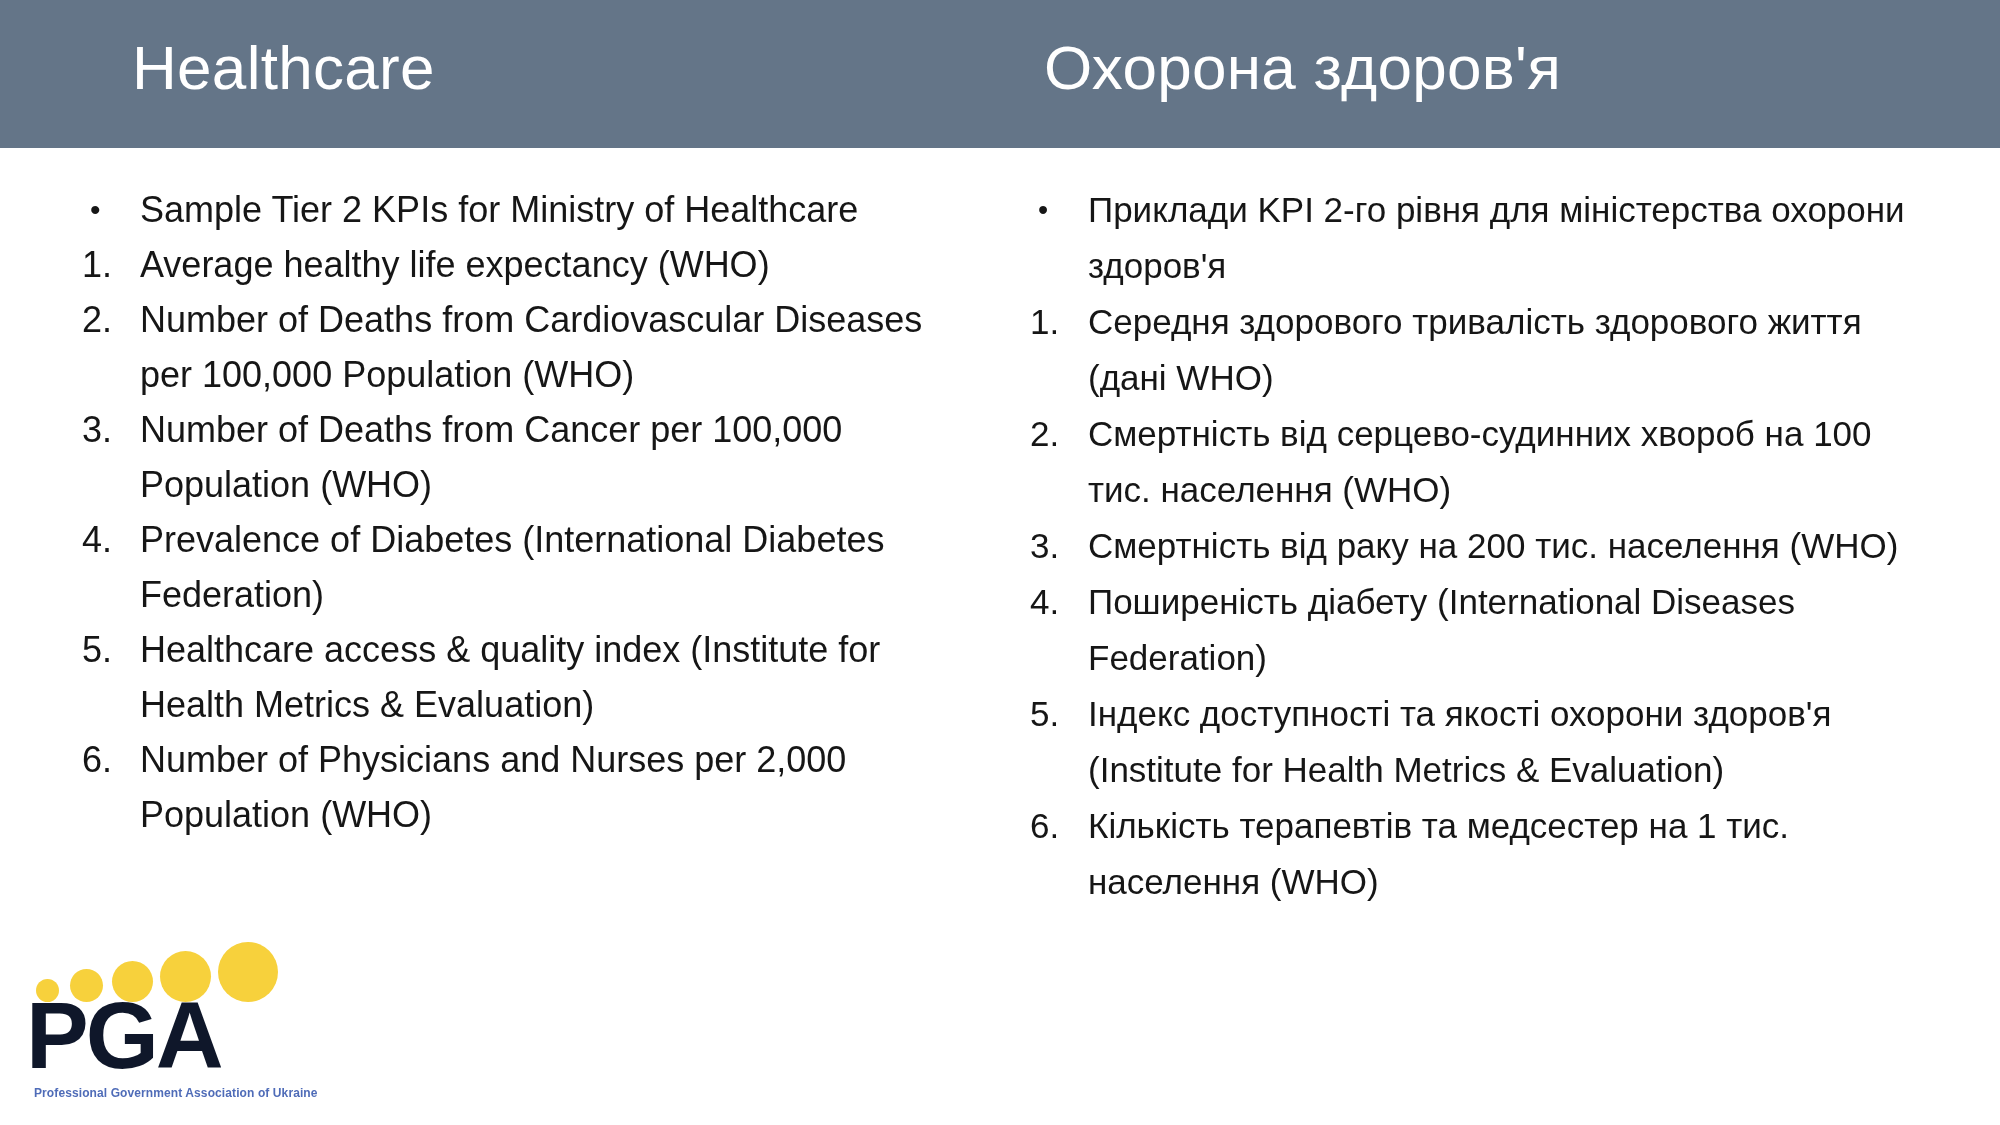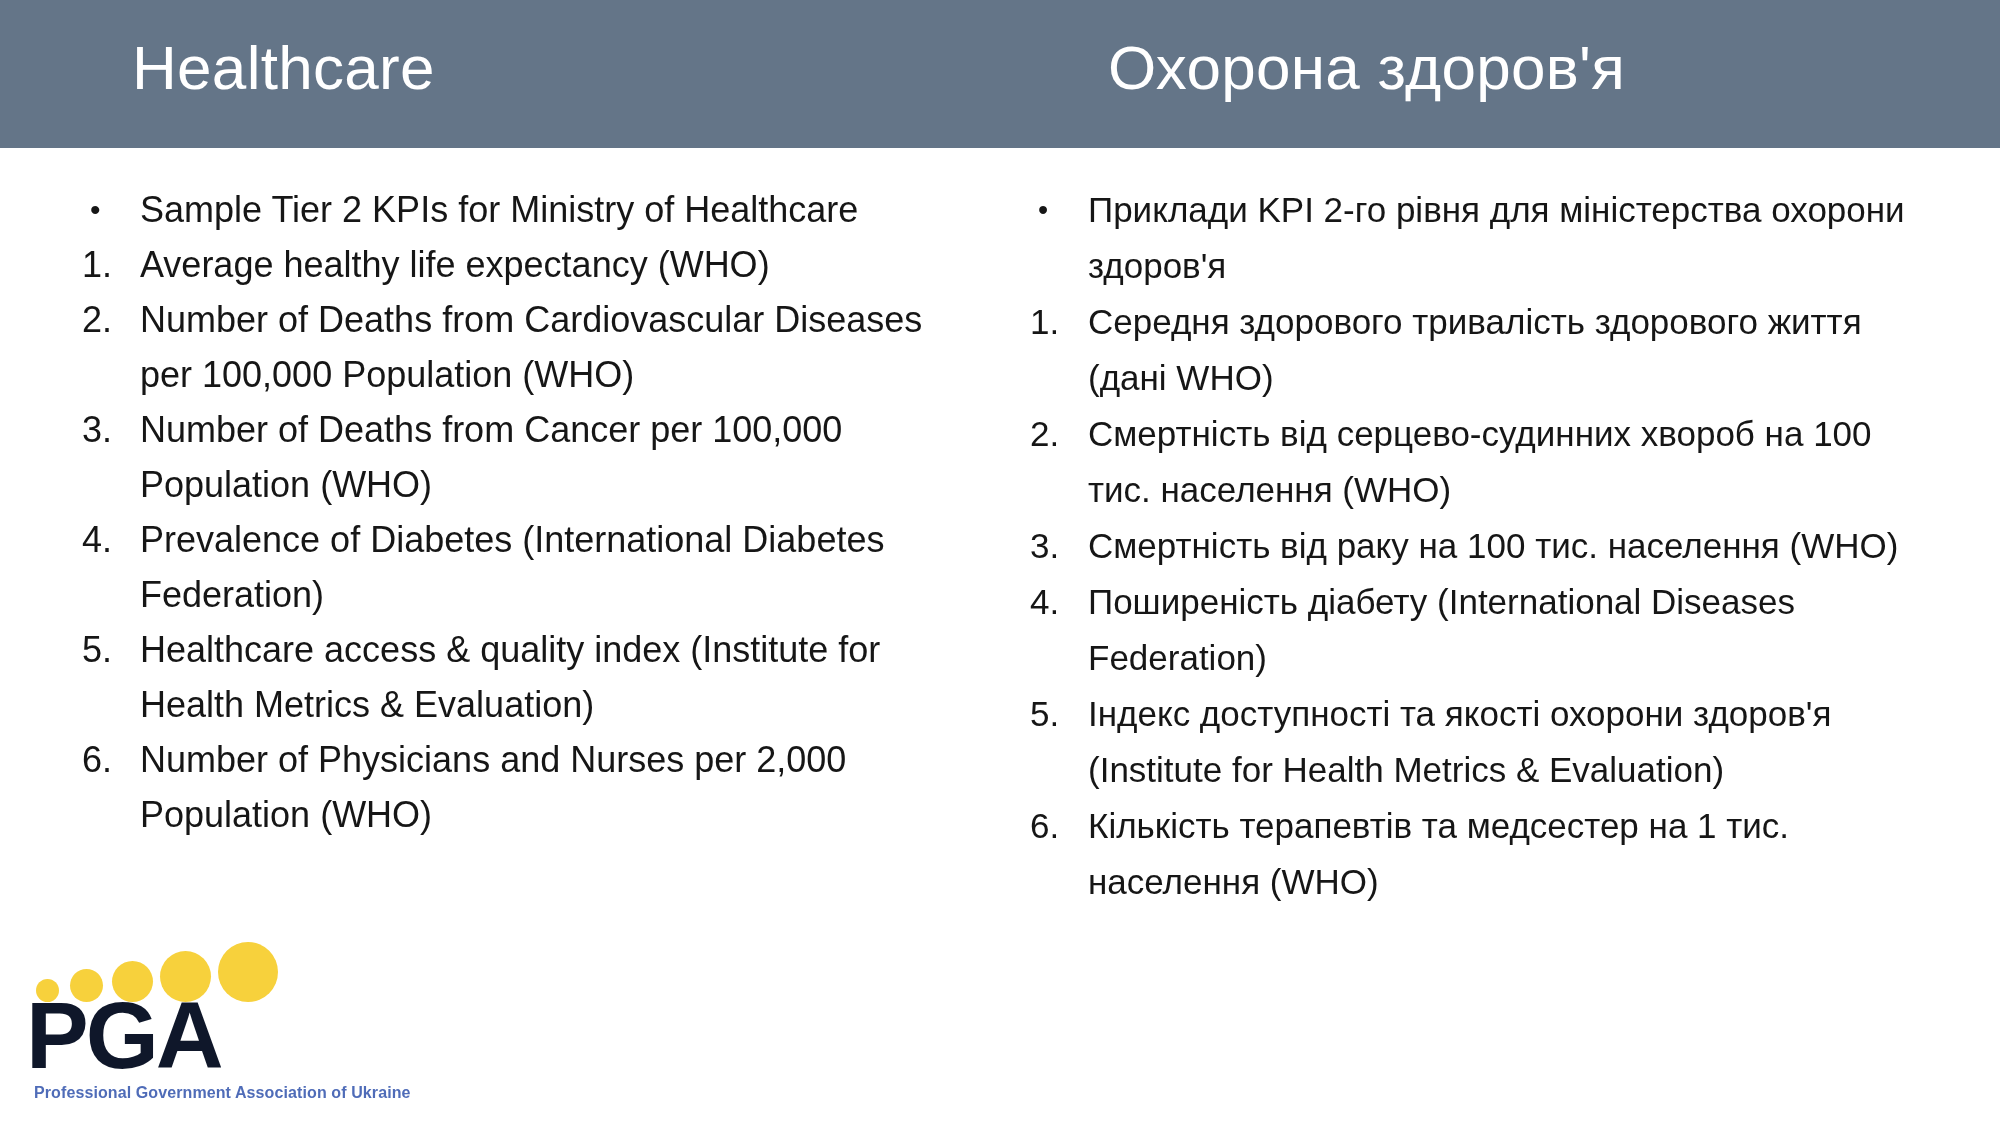--- a/index.html
+++ b/index.html
@@ -35,21 +35,21 @@
     color: #ffffff;
     font-family: "Liberation Sans", sans-serif;
     font-weight: 400;
     font-size: 62px;
     line-height: 84px;
     letter-spacing: 0.3px;
     white-space: nowrap;
   }
 
   .header-title.left  { left: 132px; }
-  .header-title.right { left: 1108px; }
+  .header-title.right { left: 1044px; }
 
   
   .columns {
     position: absolute;
     left: 0;
     top: 148px;
     width: 2000px;
     height: 977px;
   }
 
@@ -142,21 +142,21 @@
     color: #0f172a;
     letter-spacing: -3px;
   }
 
   .logo-tagline {
     position: absolute;
     left: 4px;
     top: 146px;
     font-family: "Liberation Sans", sans-serif;
     font-weight: 700;
-    font-size: 16px;
+    font-size: 12px;
     line-height: 14px;
     color: #4f6cb8;
     letter-spacing: 0.1px;
     white-space: nowrap;
   }
 </style>
 </head>
 <body>
 
 <div class="slide">
@@ -222,21 +222,21 @@
           <span class="item-text">Середня здорового тривалість здорового життя (дані WHO)</span>
         </li>
 
         <li class="list-item">
           <span class="marker number">2.</span>
           <span class="item-text">Смертність від серцево-судинних хвороб на 100 тис. населення (WHO)</span>
         </li>
 
         <li class="list-item">
           <span class="marker number">3.</span>
-          <span class="item-text">Смертність від раку на 100 тис. населення (WHO)</span>
+          <span class="item-text">Смертність від раку на 200 тис. населення (WHO)</span>
         </li>
 
         <li class="list-item">
           <span class="marker number">4.</span>
           <span class="item-text">Поширеність діабету (International Diseases Federation)</span>
         </li>
 
         <li class="list-item">
           <span class="marker number">5.</span>
           <span class="item-text">Індекс доступності та якості охорони здоров'я (Institute for Health Metrics &amp; Evaluation)</span>

